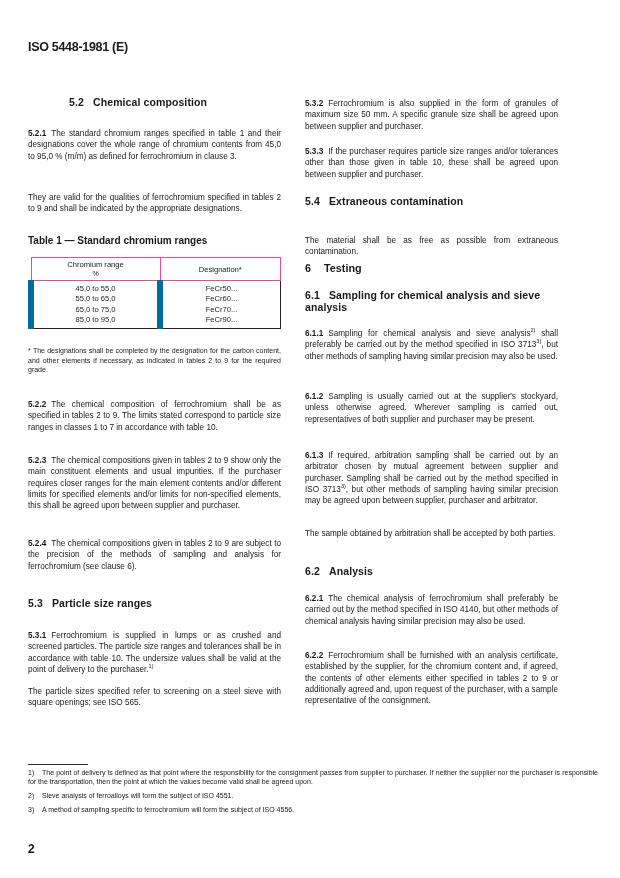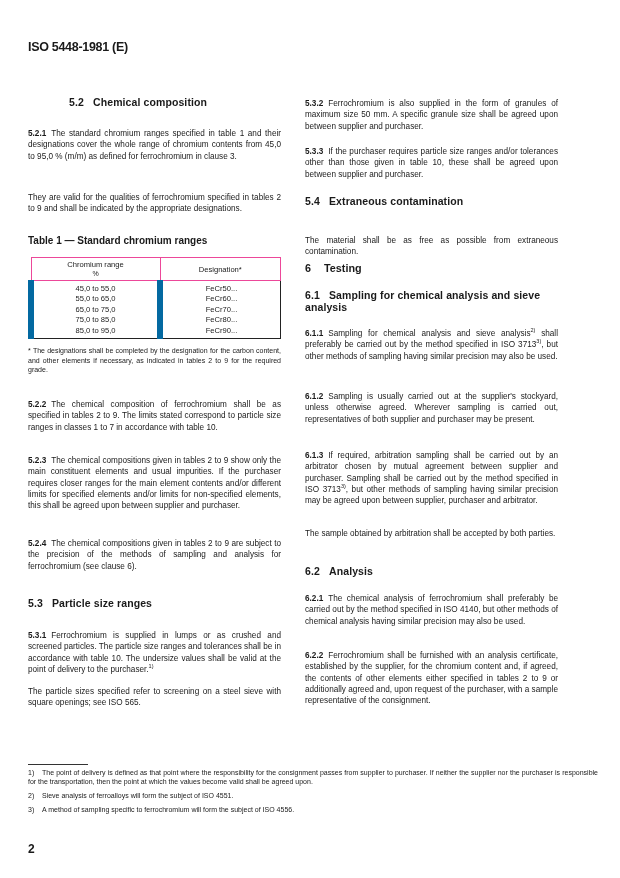--- a/index.html
+++ b/index.html
@@ -59,24 +59,20 @@
           <td>FeCr50...</td>
         </tr>
       <tr>
           <td>55,0 to 65,0</td>
           <td>FeCr60...</td>
         </tr>
       <tr>
           <td>65,0 to 75,0</td>
           <td>FeCr70...</td>
         </tr>
-      <tr>
-          <td>75,0 to 85,0</td>
-          <td>FeCr80...</td>
-        </tr>
       <tr class="last">
           <td>85,0 to 95,0</td>
           <td>FeCr90...</td>
         </tr>
     </tbody>
   </table>
 
   <div class="table-note abs" style="top:346px; width:253px;">*   The designations shall be completed by the designation for the carbon content, and other elements if necessary, as indicated in tables 2 to 9 for the required grade.</div>
 
   <p class="abs" style="top:399px; width:253px;"><span class="pnum">5.2.2</span><span>The chemical composition of ferrochromium shall be as specified in tables 2 to 9. The limits stated correspond to particle size ranges in classes 1 to 7 in accordance with table 10.</span></p>

